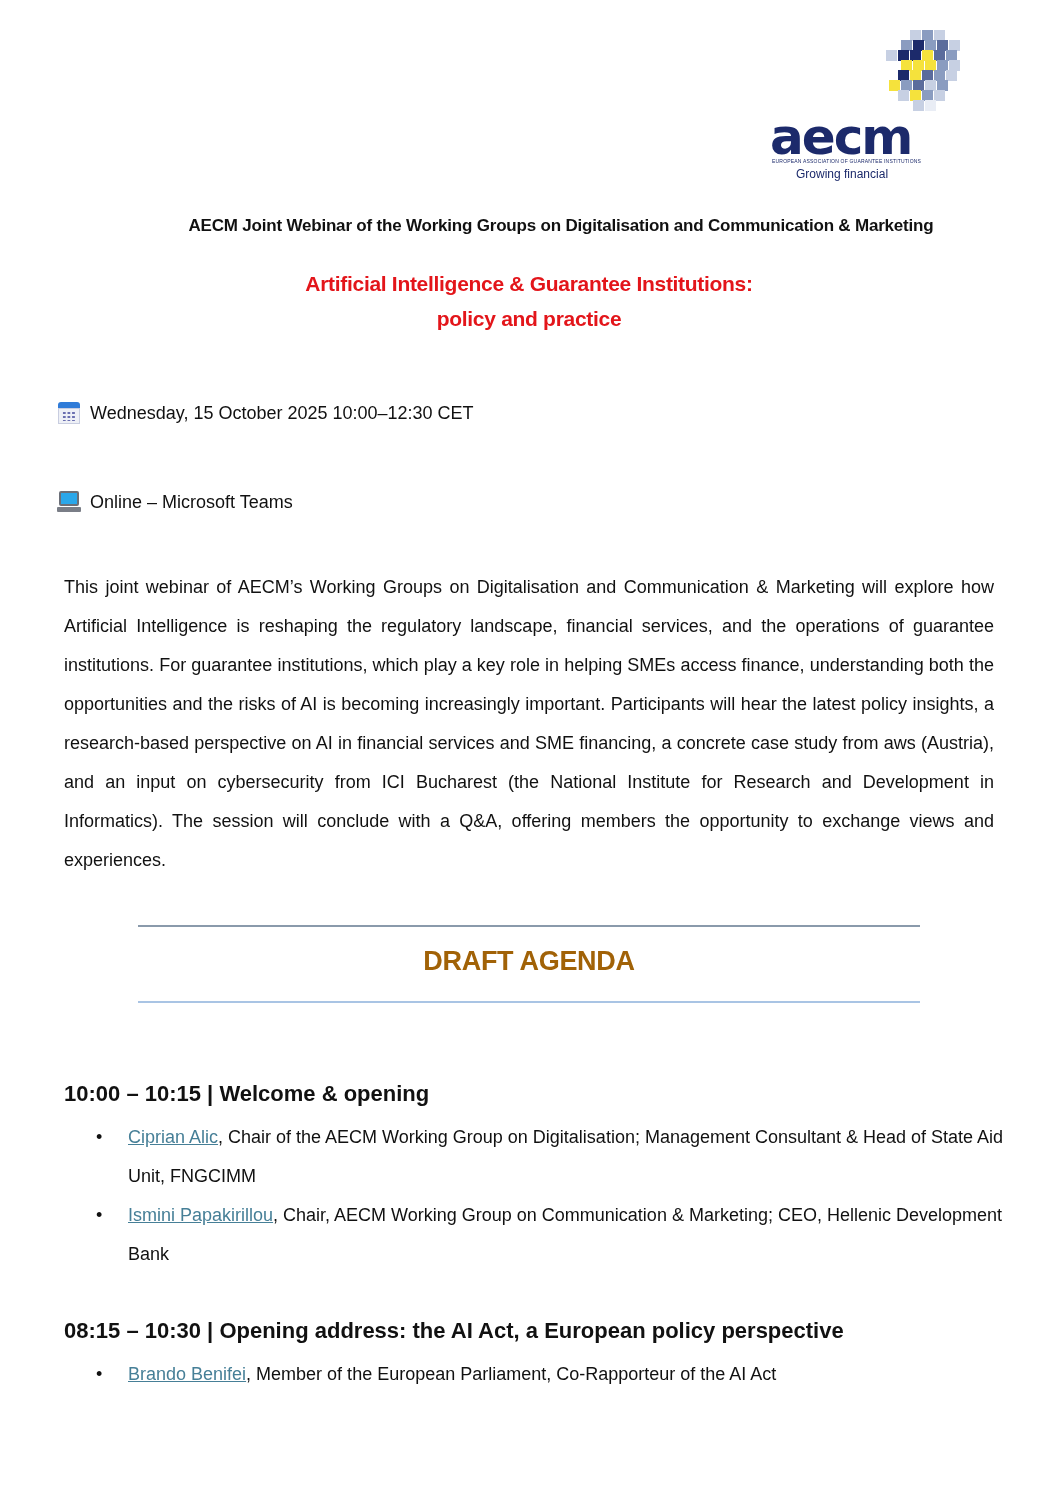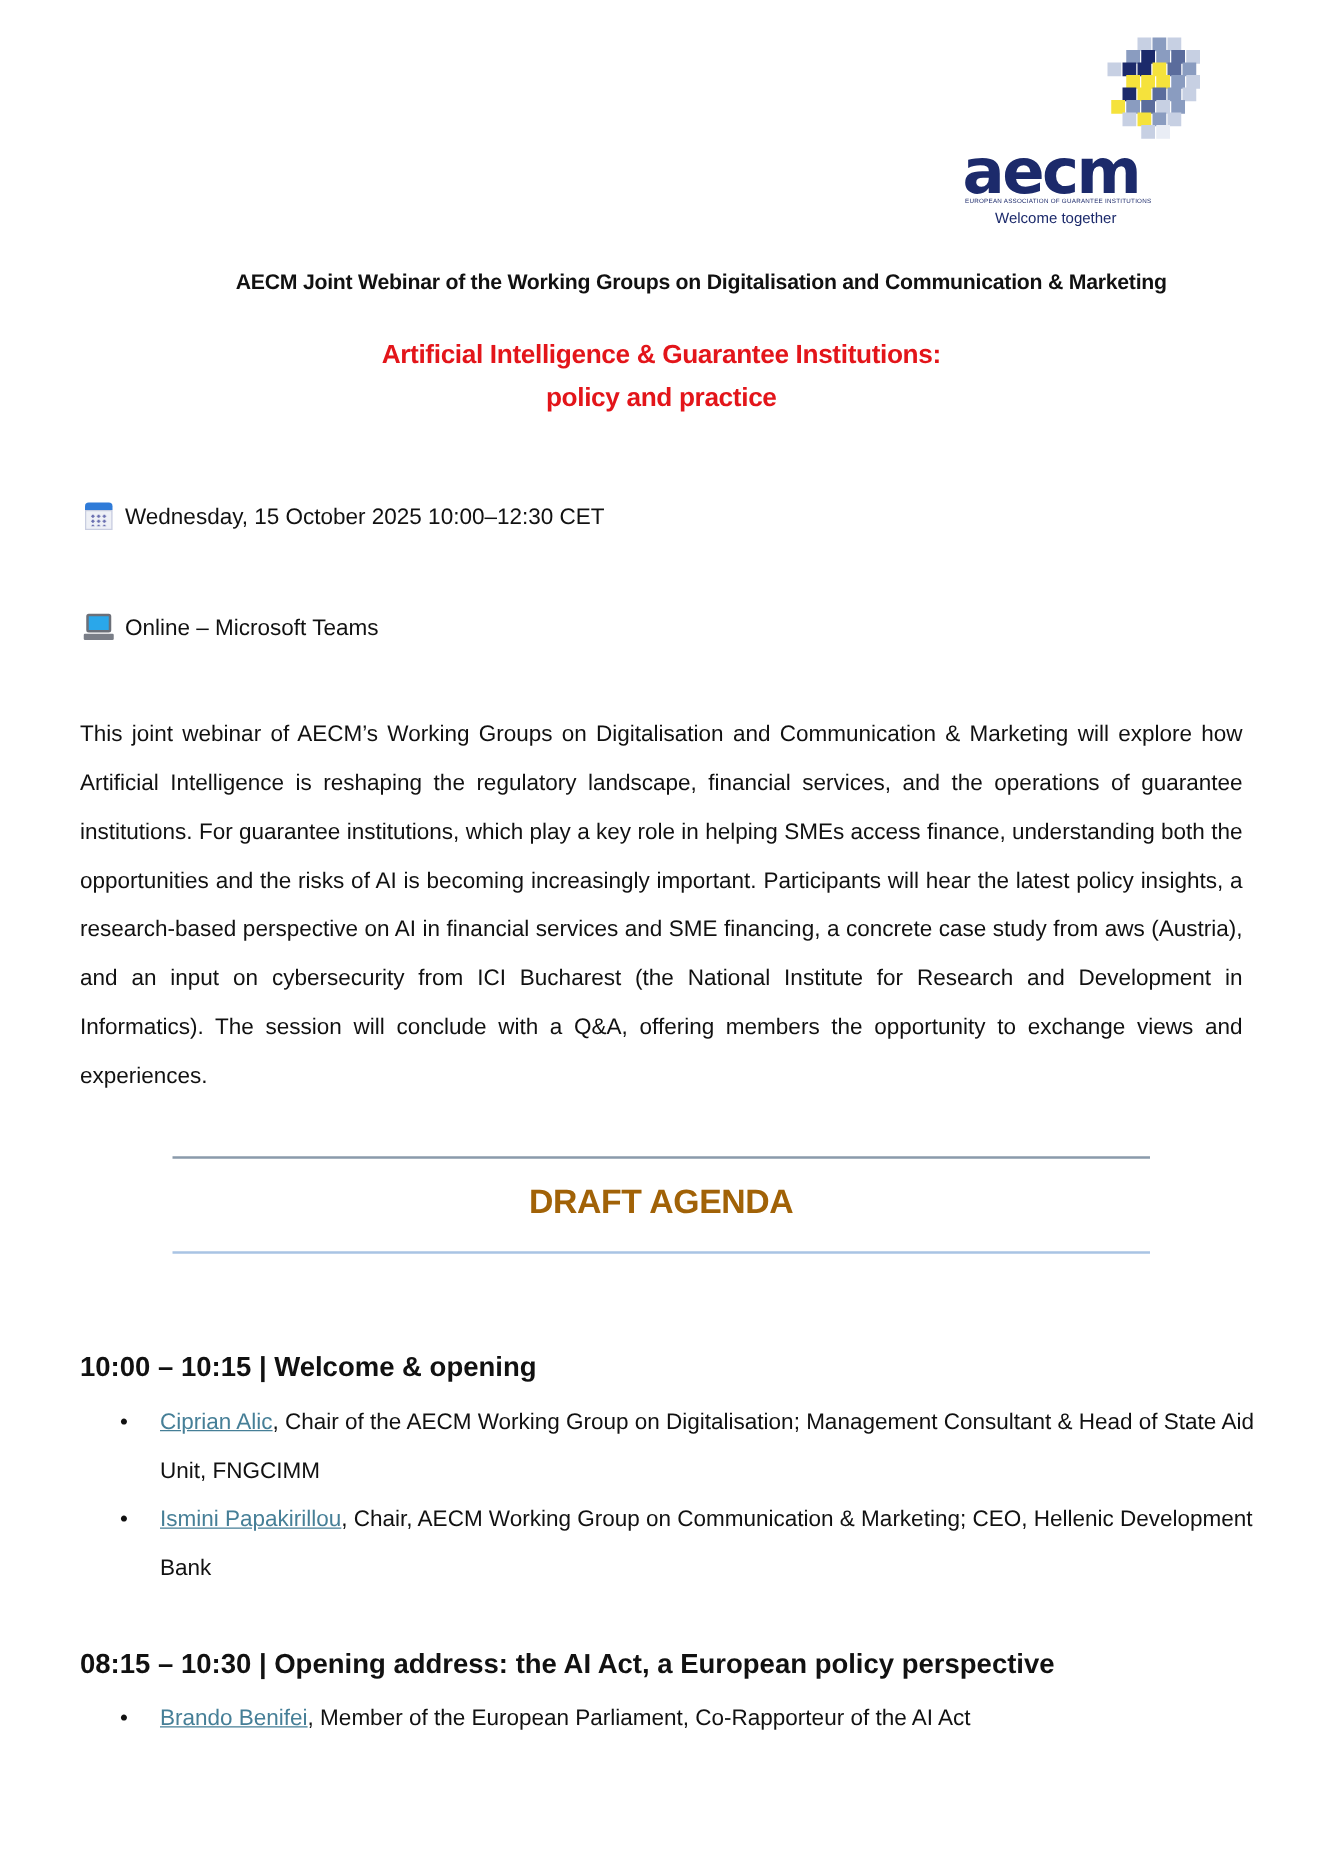--- a/index.html
+++ b/index.html
@@ -35,21 +35,21 @@
     font-family: "Liberation Sans Narrow", "Liberation Sans", sans-serif;
     letter-spacing: -0.2px;
     margin-left: 32px;
   }
   .title {
     position: absolute; left: 0; top: 266px; width: 1058px; text-align: center;
     font-weight: bold; font-size: 21px; color: #e3151a; line-height: 35px;
     letter-spacing: -0.3px;
   }
 
-  .info-row { position: absolute; left: 66px; display: flex; align-items: center; font-size: 18px; }
+  .info-row { position: absolute; left: 56px; display: flex; align-items: center; font-size: 18px; }
   .info-row .ico { width: 26px; height: 26px; margin-right: 8px; position: relative; }
   .cal-icon .top { position: absolute; left: 2px; top: 2px; width: 22px; height: 6px; background: #2f7bd8; border-radius: 3px 3px 0 0; }
   .cal-icon .body { position: absolute; left: 2px; top: 8px; width: 22px; height: 16px; background: #eef0f6; border: 1px solid #c8cde0; box-sizing: border-box; }
   .cal-icon .dots { position: absolute; left: 6px; top: 11px; width: 14px; height: 10px;
     background-image: radial-gradient(circle, #6a6fb0 1.2px, transparent 1.4px);
     background-size: 4.6px 4px; }
   .pc-icon .scr { position: absolute; left: 3px; top: 2px; width: 20px; height: 15px; background: #2aa7ea; border: 2px solid #6b6f78; box-sizing: border-box; border-radius: 2px; }
   .pc-icon .base { position: absolute; left: 1px; top: 18px; width: 24px; height: 5px; background: #7a7e87; border-radius: 1px; }
 
   .moderator { position: absolute; left: 64px; top: 508px; font-size: 18px; }
@@ -112,21 +112,21 @@
         <span style="left: 51px; top: 50px; background: rgb(138, 156, 192);"></span>
         <span style="left: 12px; top: 60px; background: rgb(199, 208, 227);"></span>
         <span style="left: 24px; top: 60px; background: rgb(245, 226, 60);"></span>
         <span style="left: 36px; top: 60px; background: rgb(138, 156, 192);"></span>
         <span style="left: 48px; top: 60px; background: rgb(199, 208, 227);"></span>
         <span style="left: 27px; top: 70px; background: rgb(199, 208, 227);"></span>
         <span style="left: 39px; top: 70px; background: rgb(233, 237, 245);"></span>
       </div>
     <div class="logo-word">aecm</div>
     <div class="logo-sub">EUROPEAN ASSOCIATION OF GUARANTEE INSTITUTIONS</div>
-    <div class="logo-tag">Welcome together</div>
+    <div class="logo-tag">Growing financial</div>
   </div>
 
   <div class="subtitle">AECM Joint Webinar of the Working Groups on Digitalisation and Communication &amp; Marketing</div>
   <div class="title">
     <div>Artificial Intelligence &amp; Guarantee Institutions:</div>
     <div>policy and practice</div>
   </div>
 
   <div class="info-row" style="top:400px;">
     <span class="ico cal-icon">

